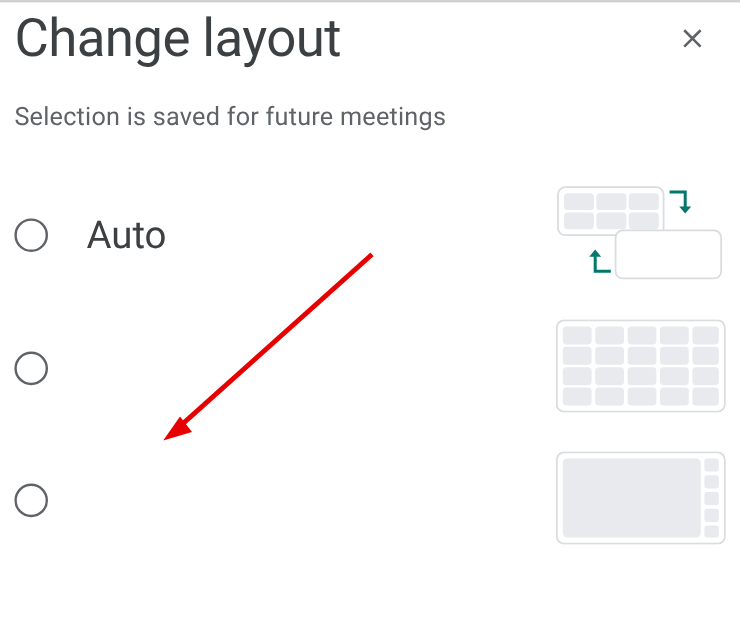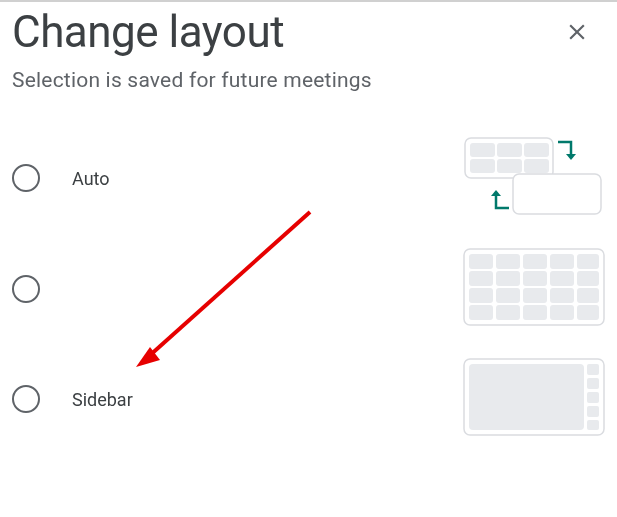--- a/index.html
+++ b/index.html
@@ -37,21 +37,21 @@
       align-items: center;
       justify-content: center;
       cursor: pointer;
       border-radius: 50%;
       color: #5f6368;
       margin-right: 6px;
     }
     .subtitle {
       font-size: 21px;
       color: #5f6368;
-      margin-top: 10px;
+      margin-top: 28px;
       letter-spacing: 0.2px;
     }
     .options {
       margin-top: 30px;
     }
     .option-row {
       display: flex;
       align-items: center;
       justify-content: space-between;
       padding: 14px 0;
@@ -80,21 +80,21 @@
       width: 14px;
       height: 14px;
       background: #00796b;
       border-radius: 50%;
       display: none;
     }
     .radio.selected .radio-dot {
       display: block;
     }
     .option-label {
-      font-size: 18px;
+      font-size: 32px;
       color: #3c4043;
       font-weight: 400;
     }
     .preview {
       flex-shrink: 0;
     }
     .arrow-overlay {
       position: absolute;
       left: 120px;
       top: 200px;
@@ -176,21 +176,20 @@
         </svg>
       </div>
     </div>
 
 
     <div class="option-row">
       <div class="option-left">
         <div class="radio">
           
         </div>
-        <span class="option-label">Sidebar</span>
       </div>
       <div class="preview">
         <svg width="142" height="78" viewBox="0 0 142 78">
           <rect x="1" y="1" width="140" height="76" rx="6" fill="none" stroke="#dadce0" stroke-width="1.5"></rect>
           <rect x="6" y="6" width="115" height="66" rx="4" fill="#e8eaed"></rect>
           <rect x="124" y="6" width="12" height="11" rx="2" fill="#e8eaed"></rect>
           <rect x="124" y="20" width="12" height="11" rx="2" fill="#e8eaed"></rect>
           <rect x="124" y="34" width="12" height="11" rx="2" fill="#e8eaed"></rect>
           <rect x="124" y="48" width="12" height="11" rx="2" fill="#e8eaed"></rect>
           <rect x="124" y="62" width="12" height="10" rx="2" fill="#e8eaed"></rect>

